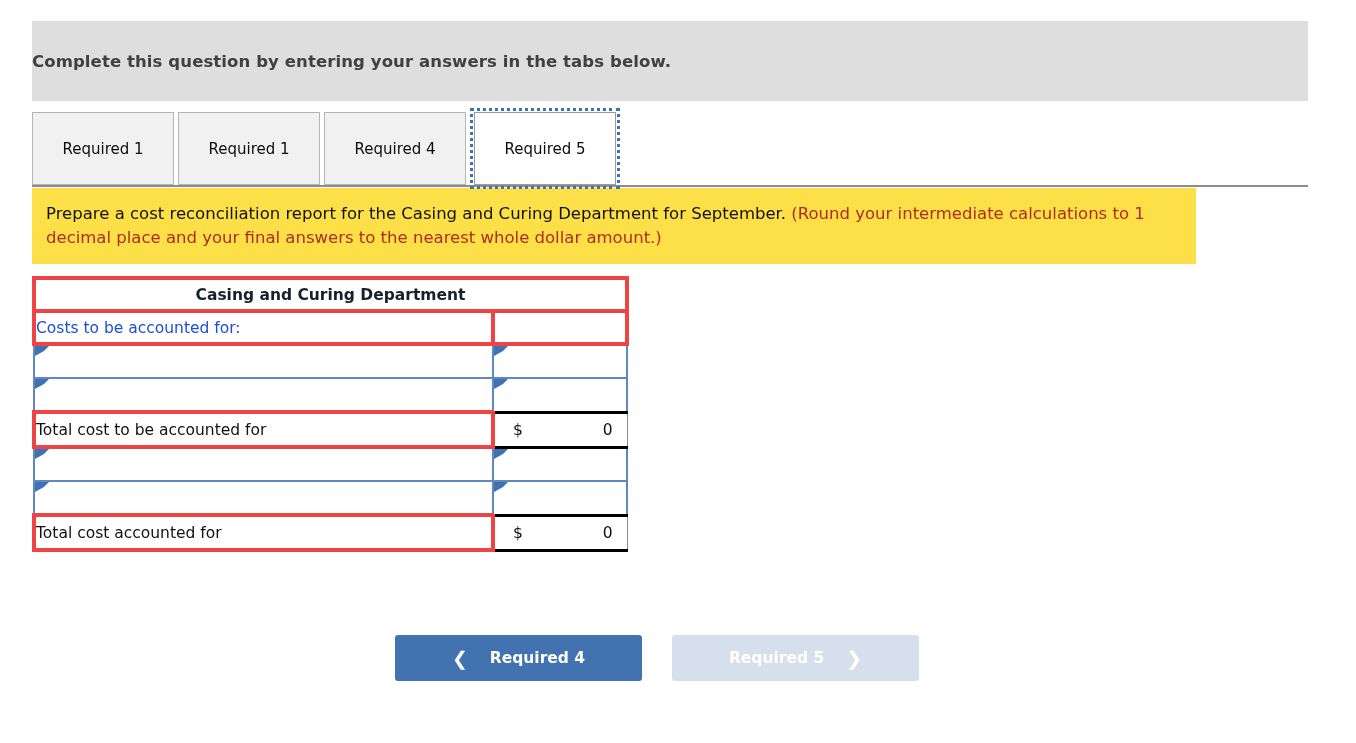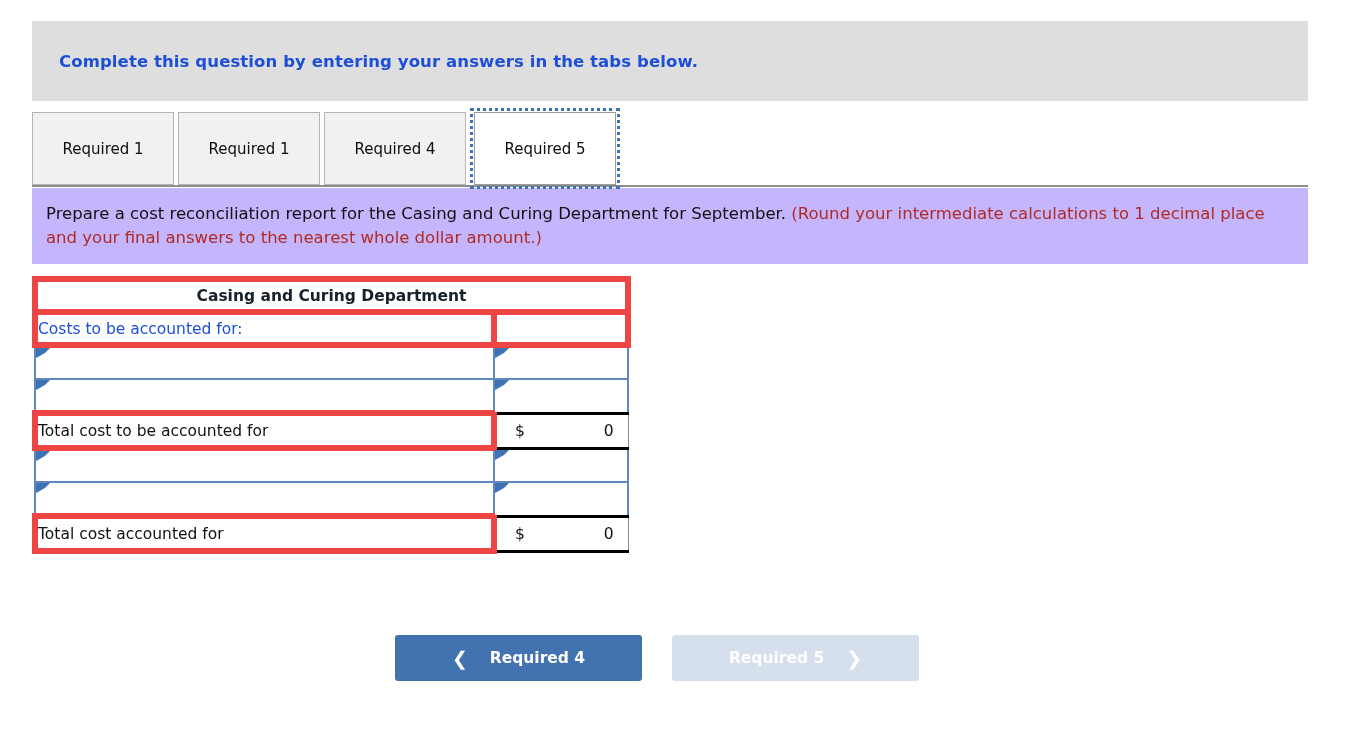--- a/index.html
+++ b/index.html
@@ -28,24 +28,23 @@
     position: absolute;
     left: 32px;
     top: 21px;
     width: 1276px;
     height: 80px;
     background: #dedede;
     display: flex;
     align-items: center;
   }
   .banner-text {
-    padding-left: 27px;
     font-size: 16.5px;
     font-weight: bold;
-    color: #1d4ed8;
+    color: #404040;
     letter-spacing: 0.1px;
   }
 
   
   .tabstrip {
     position: absolute;
     left: 32px;
     top: 112px;
     width: 1276px;
     height: 75px;
@@ -86,23 +85,23 @@
     z-index: 3;
     margin-right: 8px;
     margin-left: 4px;
   }
 
   
   .instructions {
     position: absolute;
     left: 32px;
     top: 188px;
-    width: 1276px;
+    width: 1164px;
     height: 76px;
-    background: #c4b5fd;
+    background: #fde047;
     box-sizing: border-box;
     padding: 14px 16px 0 14px;
     font-size: 16.5px;
     line-height: 24px;
     color: #111111;
   }
   .instr-note {
     color: #b02b22;
   }
 
@@ -110,21 +109,21 @@
   .sheet {
     position: absolute;
     left: 32px;
     top: 276px;
     width: 593px;
     border-collapse: collapse;
     table-layout: fixed;
     font-size: 15px;
   }
   .sheet td {
-    border: 6px solid #ef4444;
+    border: 4px solid #ef4444;
     padding: 0;
     height: 33px;
     box-sizing: border-box;
     background: #ffffff;
   }
   .col-label { width: 459px; }
   .col-value { width: 134px; }
 
   .hdr {
     background: #7fa9dc;

